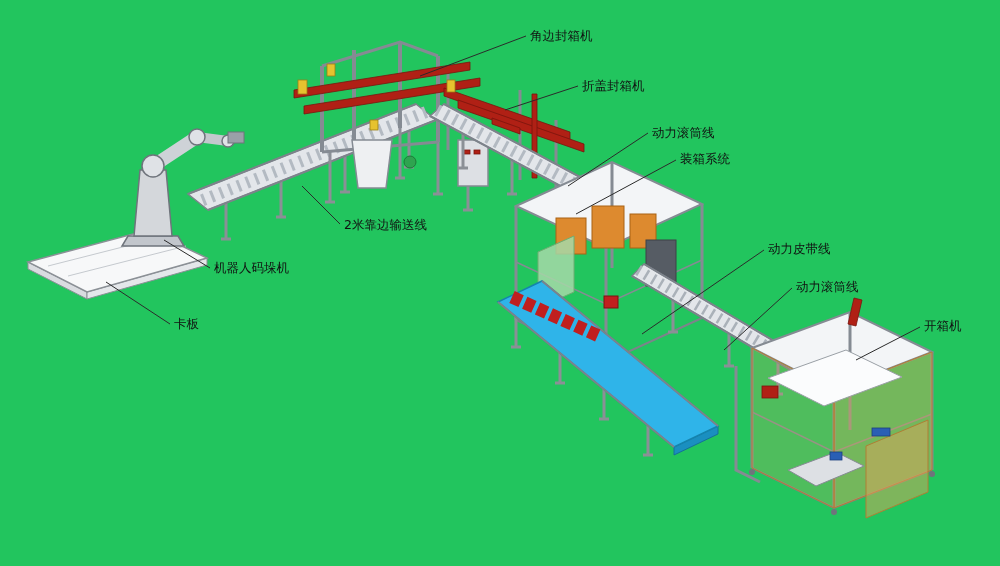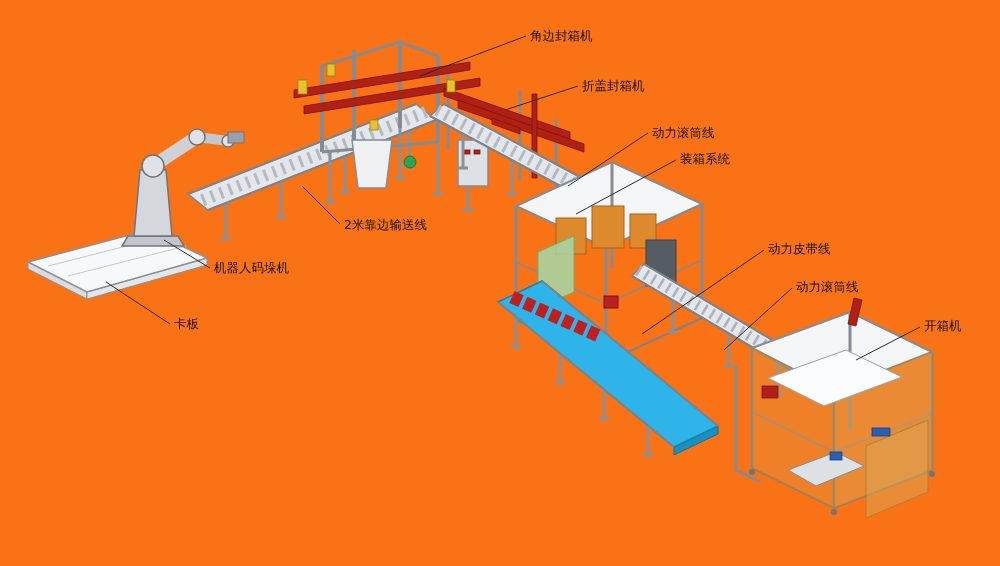--- a/index.html
+++ b/index.html
@@ -1,16 +1,16 @@
 <!DOCTYPE html>
 <html><head>
 <meta charset="utf-8">
 <style>
   html,body{margin:0;padding:0;background:#ffffff;}
-  .canvas{position:relative;width:1000px;height:566px;background:#f97316;overflow:hidden;
+  .canvas{position:relative;width:1000px;height:566px;background:#22c55e;overflow:hidden;
           font-family:"DejaVu Sans","Liberation Sans",sans-serif;}
   svg{display:block;}
   .lbl{font:12.5px "DejaVu Sans","Liberation Sans",sans-serif;fill:#111;}
   .leader{stroke:#2b2b2b;stroke-width:1;fill:none;}
   .frame-fill{fill:#e3e6ea;stroke:#7d838b;stroke-width:1.5;}
   .rollers{stroke:#b3bac2;stroke-width:12;stroke-dasharray:3 6.5;fill:none;}
   .rollers2{stroke:#aab1b9;stroke-width:11;stroke-dasharray:2.5 6;fill:none;}
   .rail{stroke:#7d838b;stroke-width:2;fill:none;}
   .rail-thin{stroke:#858b93;stroke-width:1.5;fill:none;}
   .leg{stroke:#8b9096;stroke-width:3;fill:none;}

